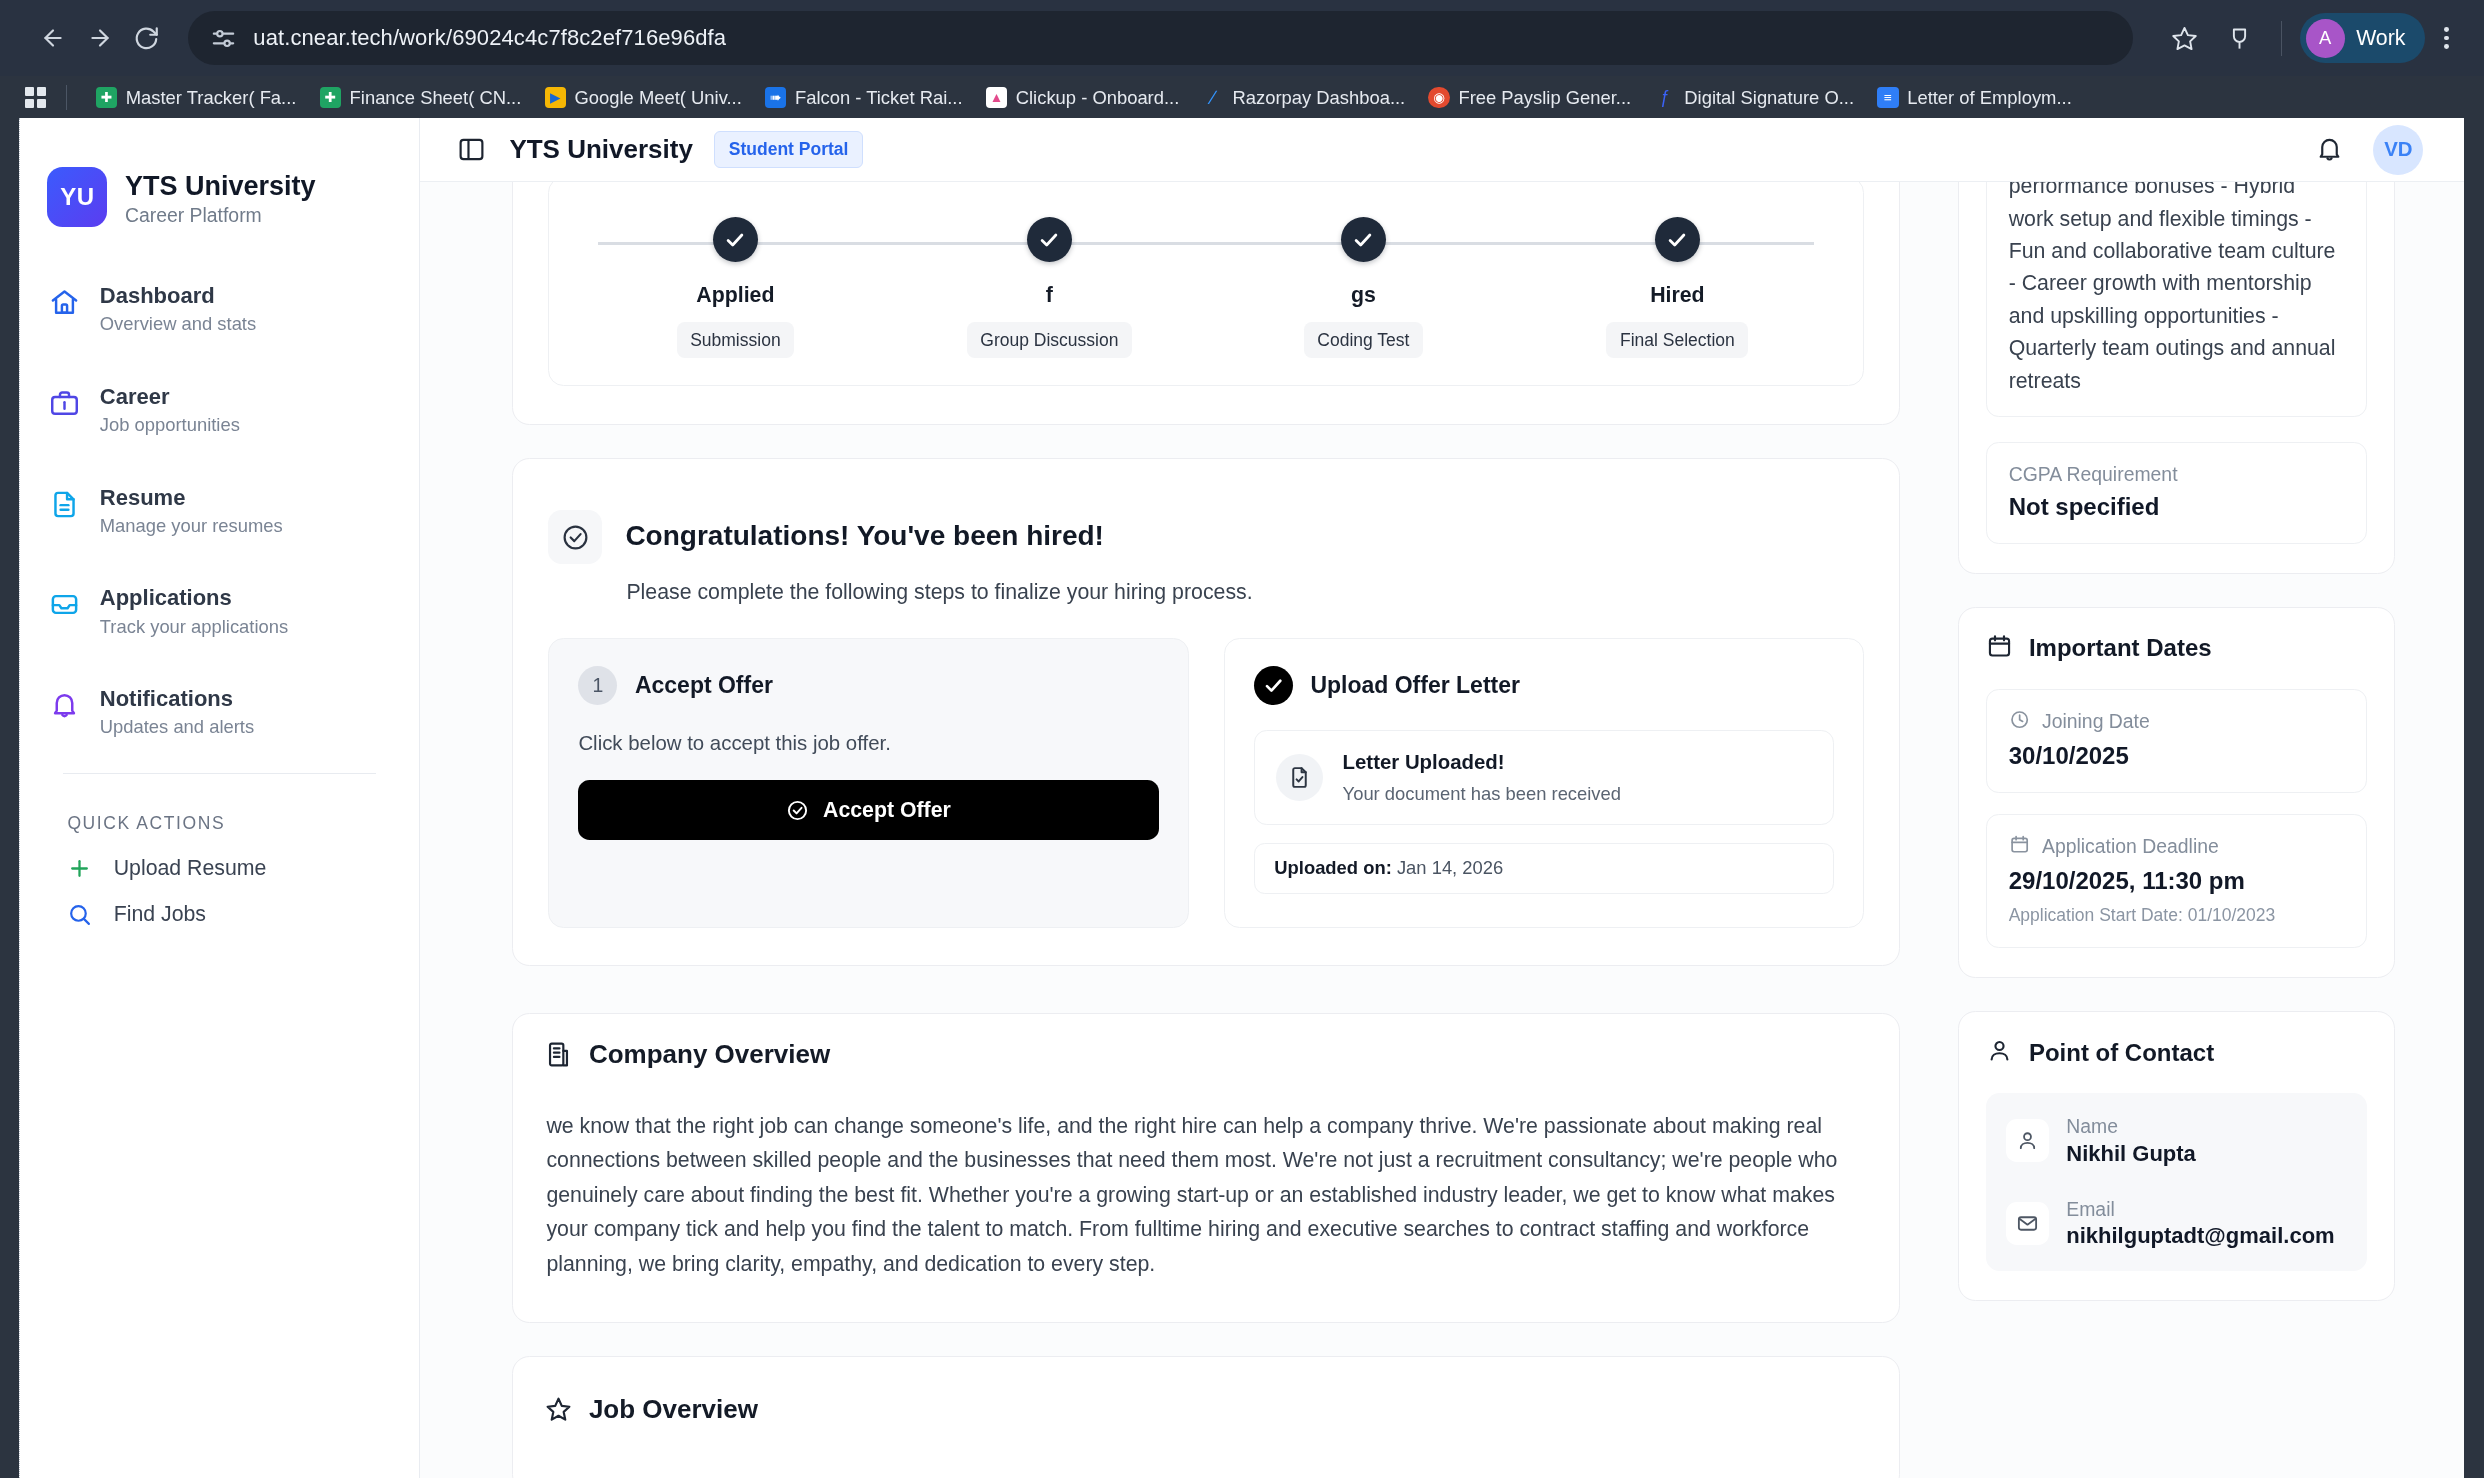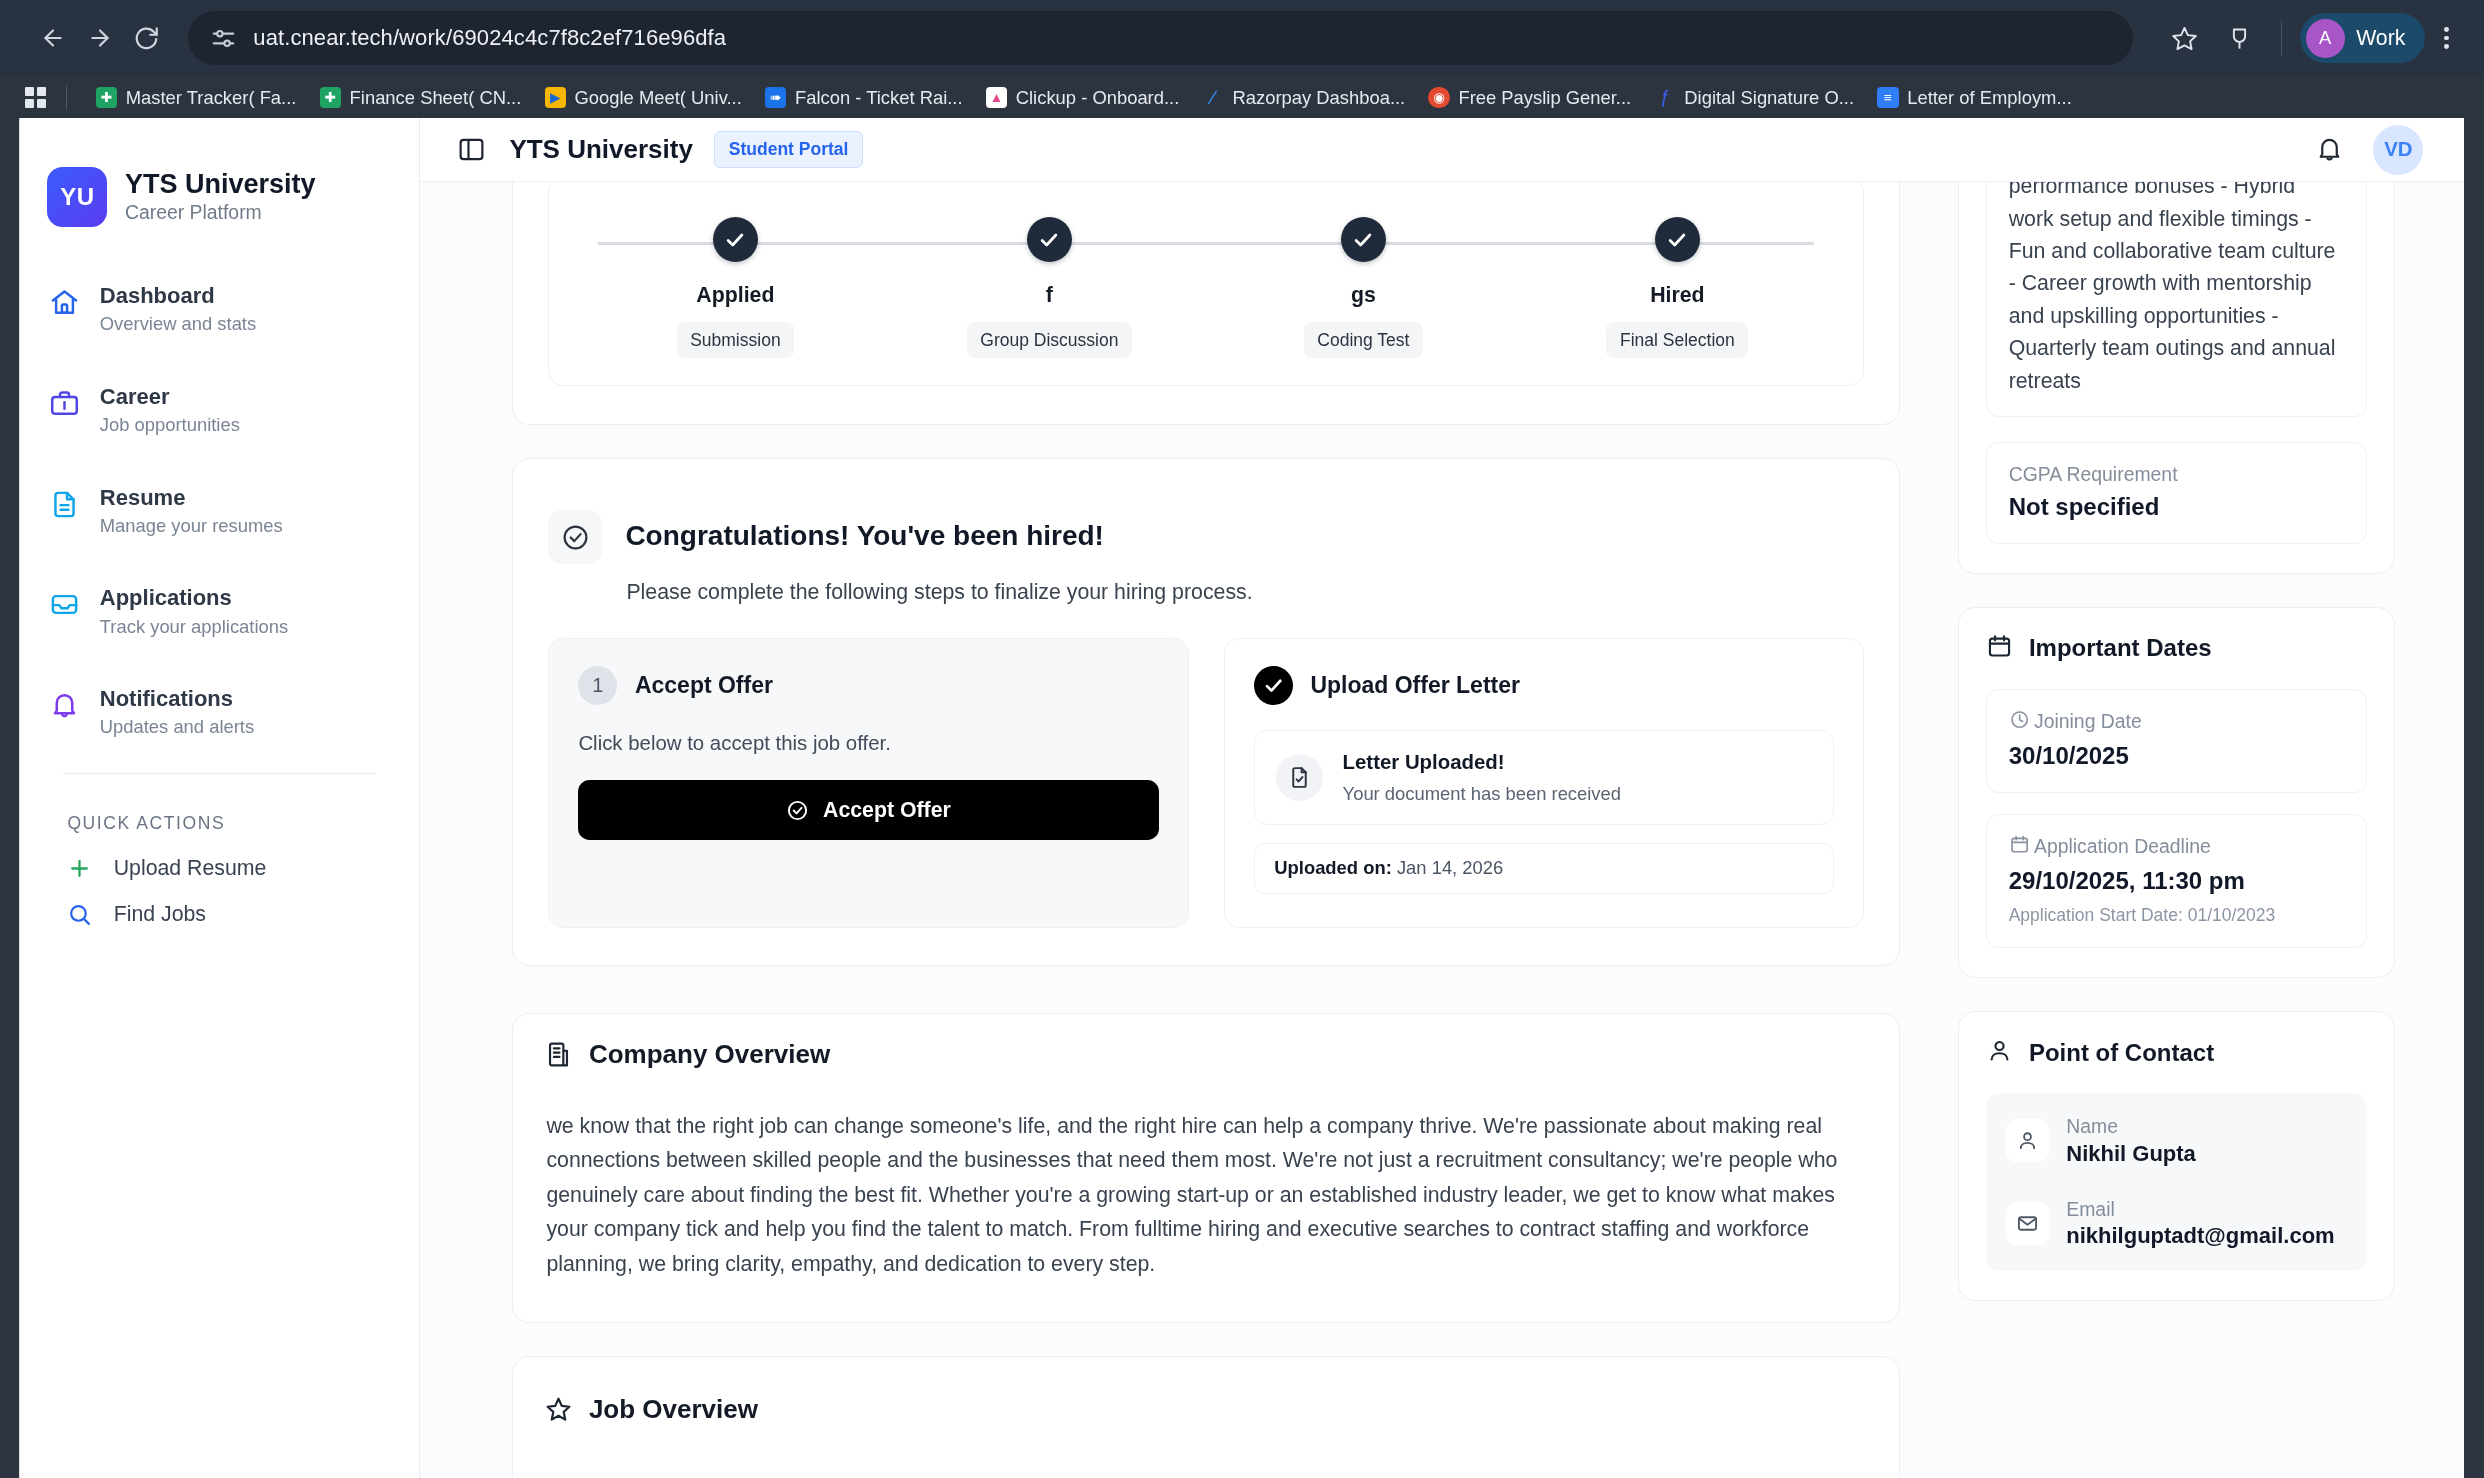--- a/index.html
+++ b/index.html
@@ -100,21 +100,21 @@
     overflow: hidden;
     border-left: 1px dotted #b9c0ca;
   }
 
   
   .sidebar {
     position: absolute; left: 0; top: 0; width: 400px; height: 1360px;
     background: #ffffff; border-right: 1px solid #e9ecf1;
     padding: 31px 0 0 0;
   }
-  .brand { display: flex; align-items: center; gap: 17.5px; padding: 17.5px 27px 0 27px; }
+  .brand { display: flex; align-items: flex-end; gap: 17.5px; padding: 17.5px 27px 0 27px; }
   .brand-logo {
     width: 60px; height: 60px; border-radius: 15.5px;
     background: linear-gradient(135deg, #3b5bfd 0%, #5b3df0 100%);
     color: #fff; font-size: 24px; font-weight: bold;
     display: flex; align-items: center; justify-content: center;
     letter-spacing: 0.5px;
   }
   .brand-title { font-size: 27px; font-weight: bold; color: #111827; line-height: 1.15; }
   .brand-sub { font-size: 19.4px; color: #707b8a; margin-top: 1.9px; }
 
@@ -286,21 +286,21 @@
   .side-field {
     border: 1px solid #eef0f3; border-radius: 12.6px;
     padding: 19.4px 21.3px 21.3px 21.3px;
   }
   .sf-label { font-size: 19.4px; color: #838d9b; }
   .sf-value { font-size: 24px; font-weight: bold; color: #111827; margin-top: 7.8px; }
   .sf-note { font-size: 17.5px; color: #8b95a3; margin-top: 9.7px; }
   .side-head { display: flex; align-items: center; gap: 15.5px; margin-bottom: 25px; }
   .side-head svg { width: 27px; height: 27px; color: #1d2532; }
   .side-head-t { font-size: 24px; font-weight: bold; color: #121926; }
-  .sf-row { display: flex; align-items: center; gap: 4px; }
+  .sf-row { display: flex; align-items: center; gap: 12px; }
   .sf-row svg { width: 21.3px; height: 21.3px; color: #8a939f; }
 
   .poc-box { background: #f7f8fa; border-radius: 13.6px; padding: 5.8px 0; }
   .poc-item { display: flex; align-items: center; gap: 17.5px; padding: 15.5px 19.4px; }
   .poc-ico {
     width: 43px; height: 43px; border-radius: 10.7px; background: #fff;
     display: flex; align-items: center; justify-content: center; flex: 0 0 auto;
   }
   .poc-ico svg { width: 23px; height: 23px; color: #4e5764; }
   .poc-label { font-size: 19.4px; color: #838d9b; }

